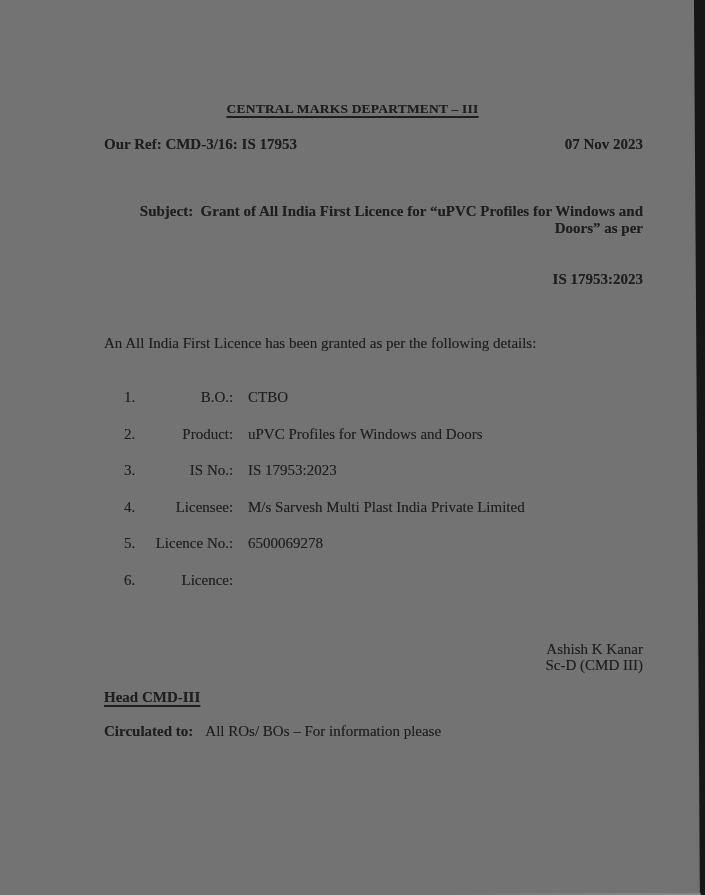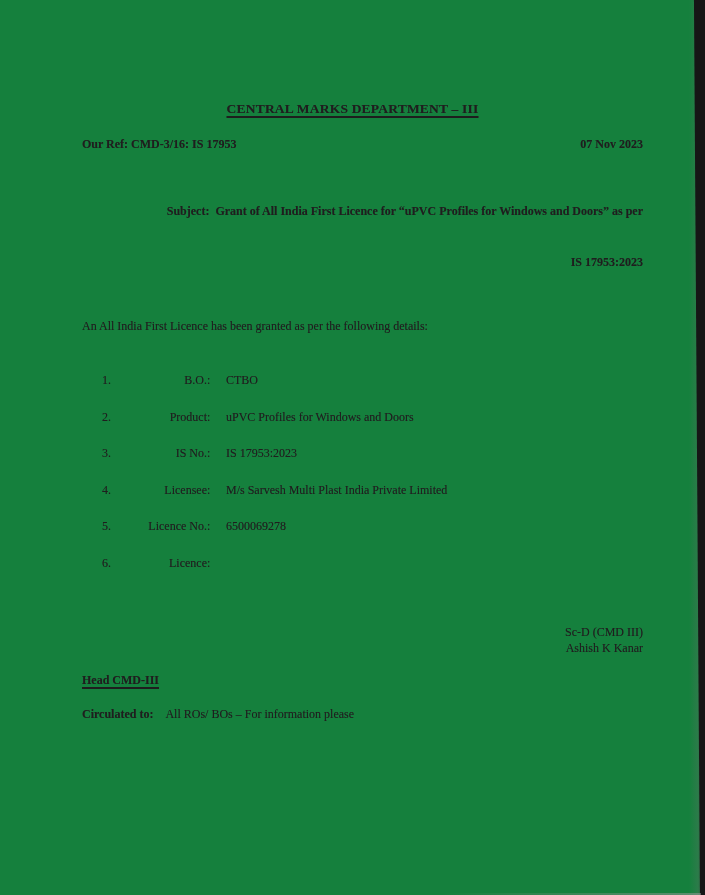--- a/index.html
+++ b/index.html
@@ -7,41 +7,41 @@
   body {
     font-family: "Liberation Serif", serif;
     background: #ffffff;
     color: #1e1e1e;
     overflow: hidden;
   }
   .page {
     position: relative;
     width: 705px;
     height: 895px;
-    background: #15803d;
+    background: #737373;
   }
   .doc-text { text-shadow: 0 0 0.5px rgba(45,45,45,0.55); }
 
   .doc-title {
     padding-top: 101px;
     text-align: center;
     font-size: 13.5px;
     font-weight: 700;
     letter-spacing: 0.2px;
   }
   .doc-title span {
     text-decoration: underline;
     text-decoration-thickness: 1.5px;
     text-underline-offset: 3px;
   }
 
   .content {
-    padding-left: 82px;
+    padding-left: 104px;
     padding-right: 62px;
-    font-size: 12px;
+    font-size: 15px;
     line-height: 17px;
   }
 
   .ref-row {
     margin-top: 19px;
     display: flex;
     justify-content: space-between;
     font-weight: 700;
   }
 
@@ -174,22 +174,22 @@
 
       <div class="detail-row doc-text">
         <span class="d-num">6.</span>
         <span class="d-label">Licence</span>
         <span class="d-colon">:</span>
       </div>
 
     </div>
 
     <div class="signature doc-text">
+      <div>Ashish K Kanar</div>
       <div>Sc-D (CMD III)</div>
-      <div>Ashish K Kanar</div>
     </div>
 
     <div class="head-line doc-text">
       <span>Head CMD-III</span>
     </div>
 
     <div class="circulated doc-text">
       <span class="bold">Circulated to:</span><span class="rest">All ROs/ BOs – For information please</span>
     </div>
 

